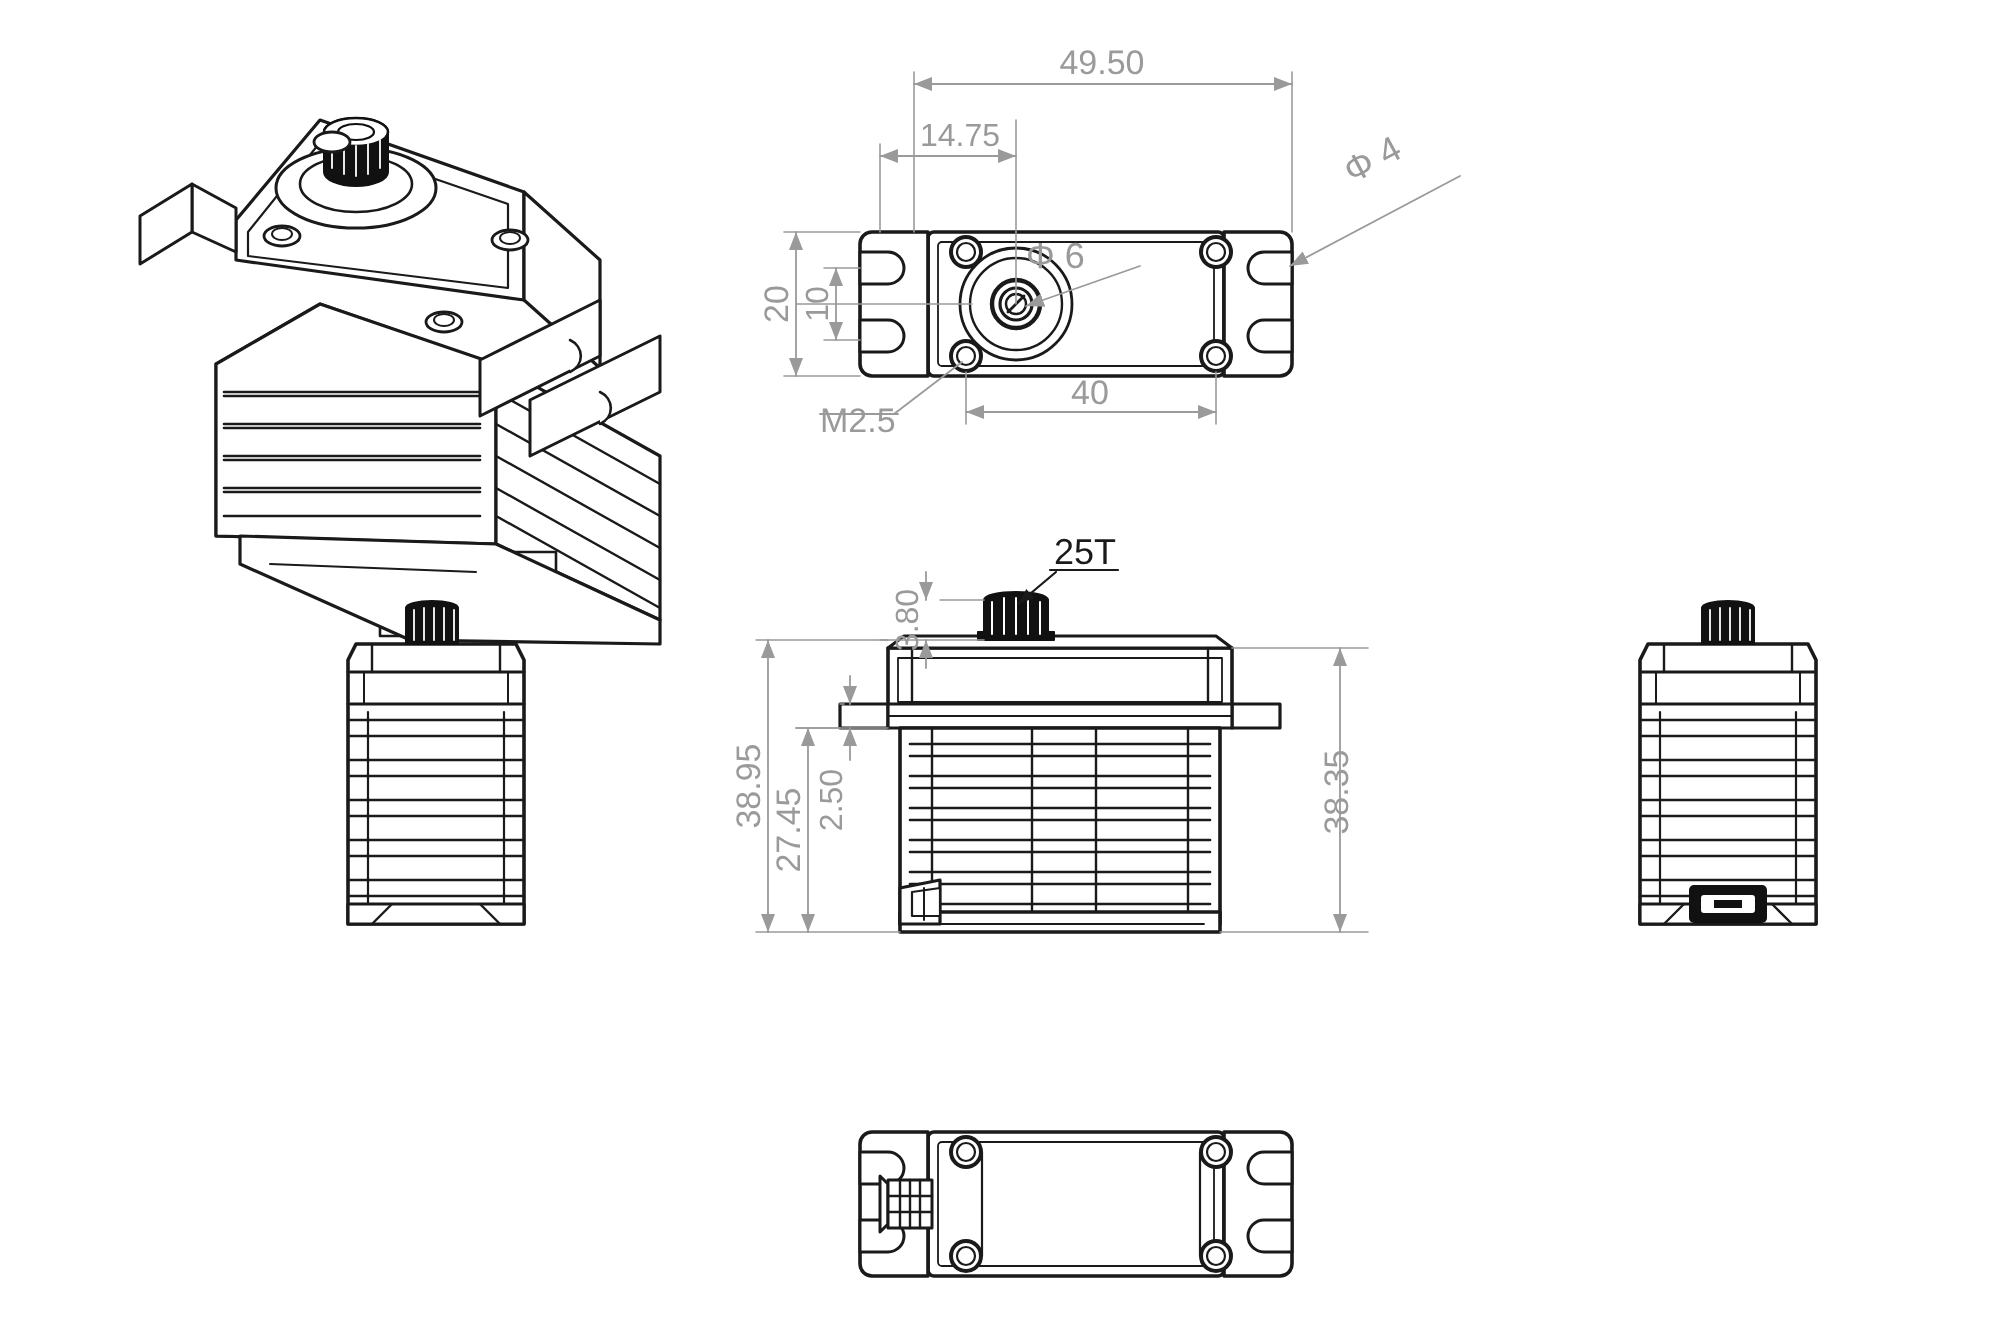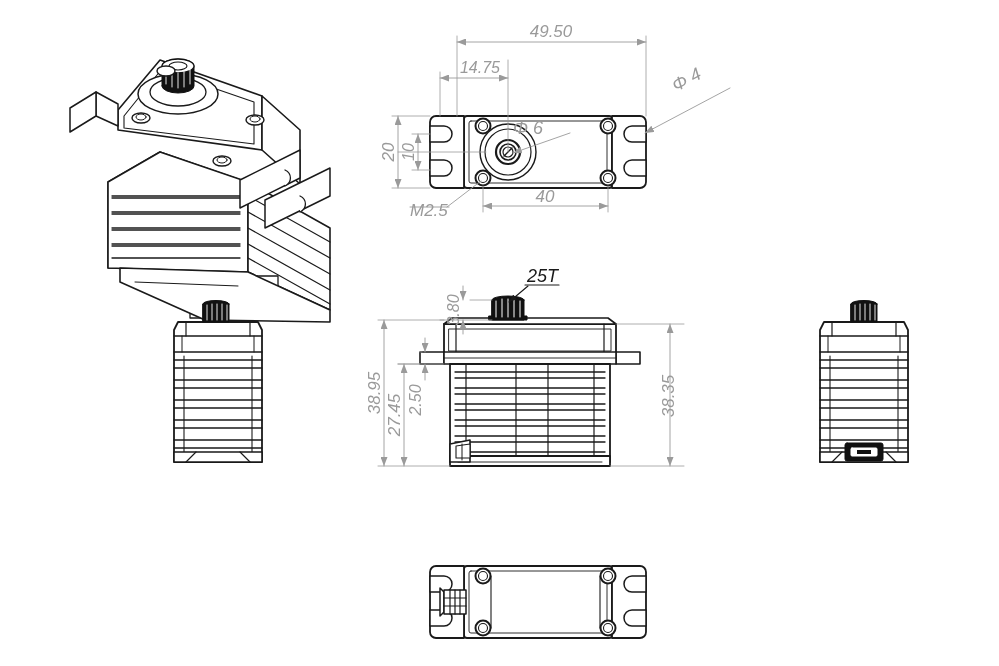--- a/index.html
+++ b/index.html
@@ -1,19 +1,19 @@
 <!DOCTYPE html>
 <html><head>
 <meta charset="utf-8">
 <title>Servo Technical Drawing</title>
 <style>
   html,body{margin:0;padding:0;background:#ffffff;}
   body{width:999px;height:666px;overflow:hidden;
        font-family:"Liberation Sans", sans-serif;}
-  #stage{position:relative;width:999px;height:666px;background:#fff;font-style:italic;}
+  #stage{position:relative;width:999px;height:666px;background:#fff;}
   svg{display:block;}
   .dimtxt{fill:#9a9a9a;font-family:"Liberation Sans",sans-serif;}
 </style>
 </head>
 <body>
 
 <div id="stage">
 <svg width="999" height="666" viewBox="0 0 999 666">
 
   <defs>

